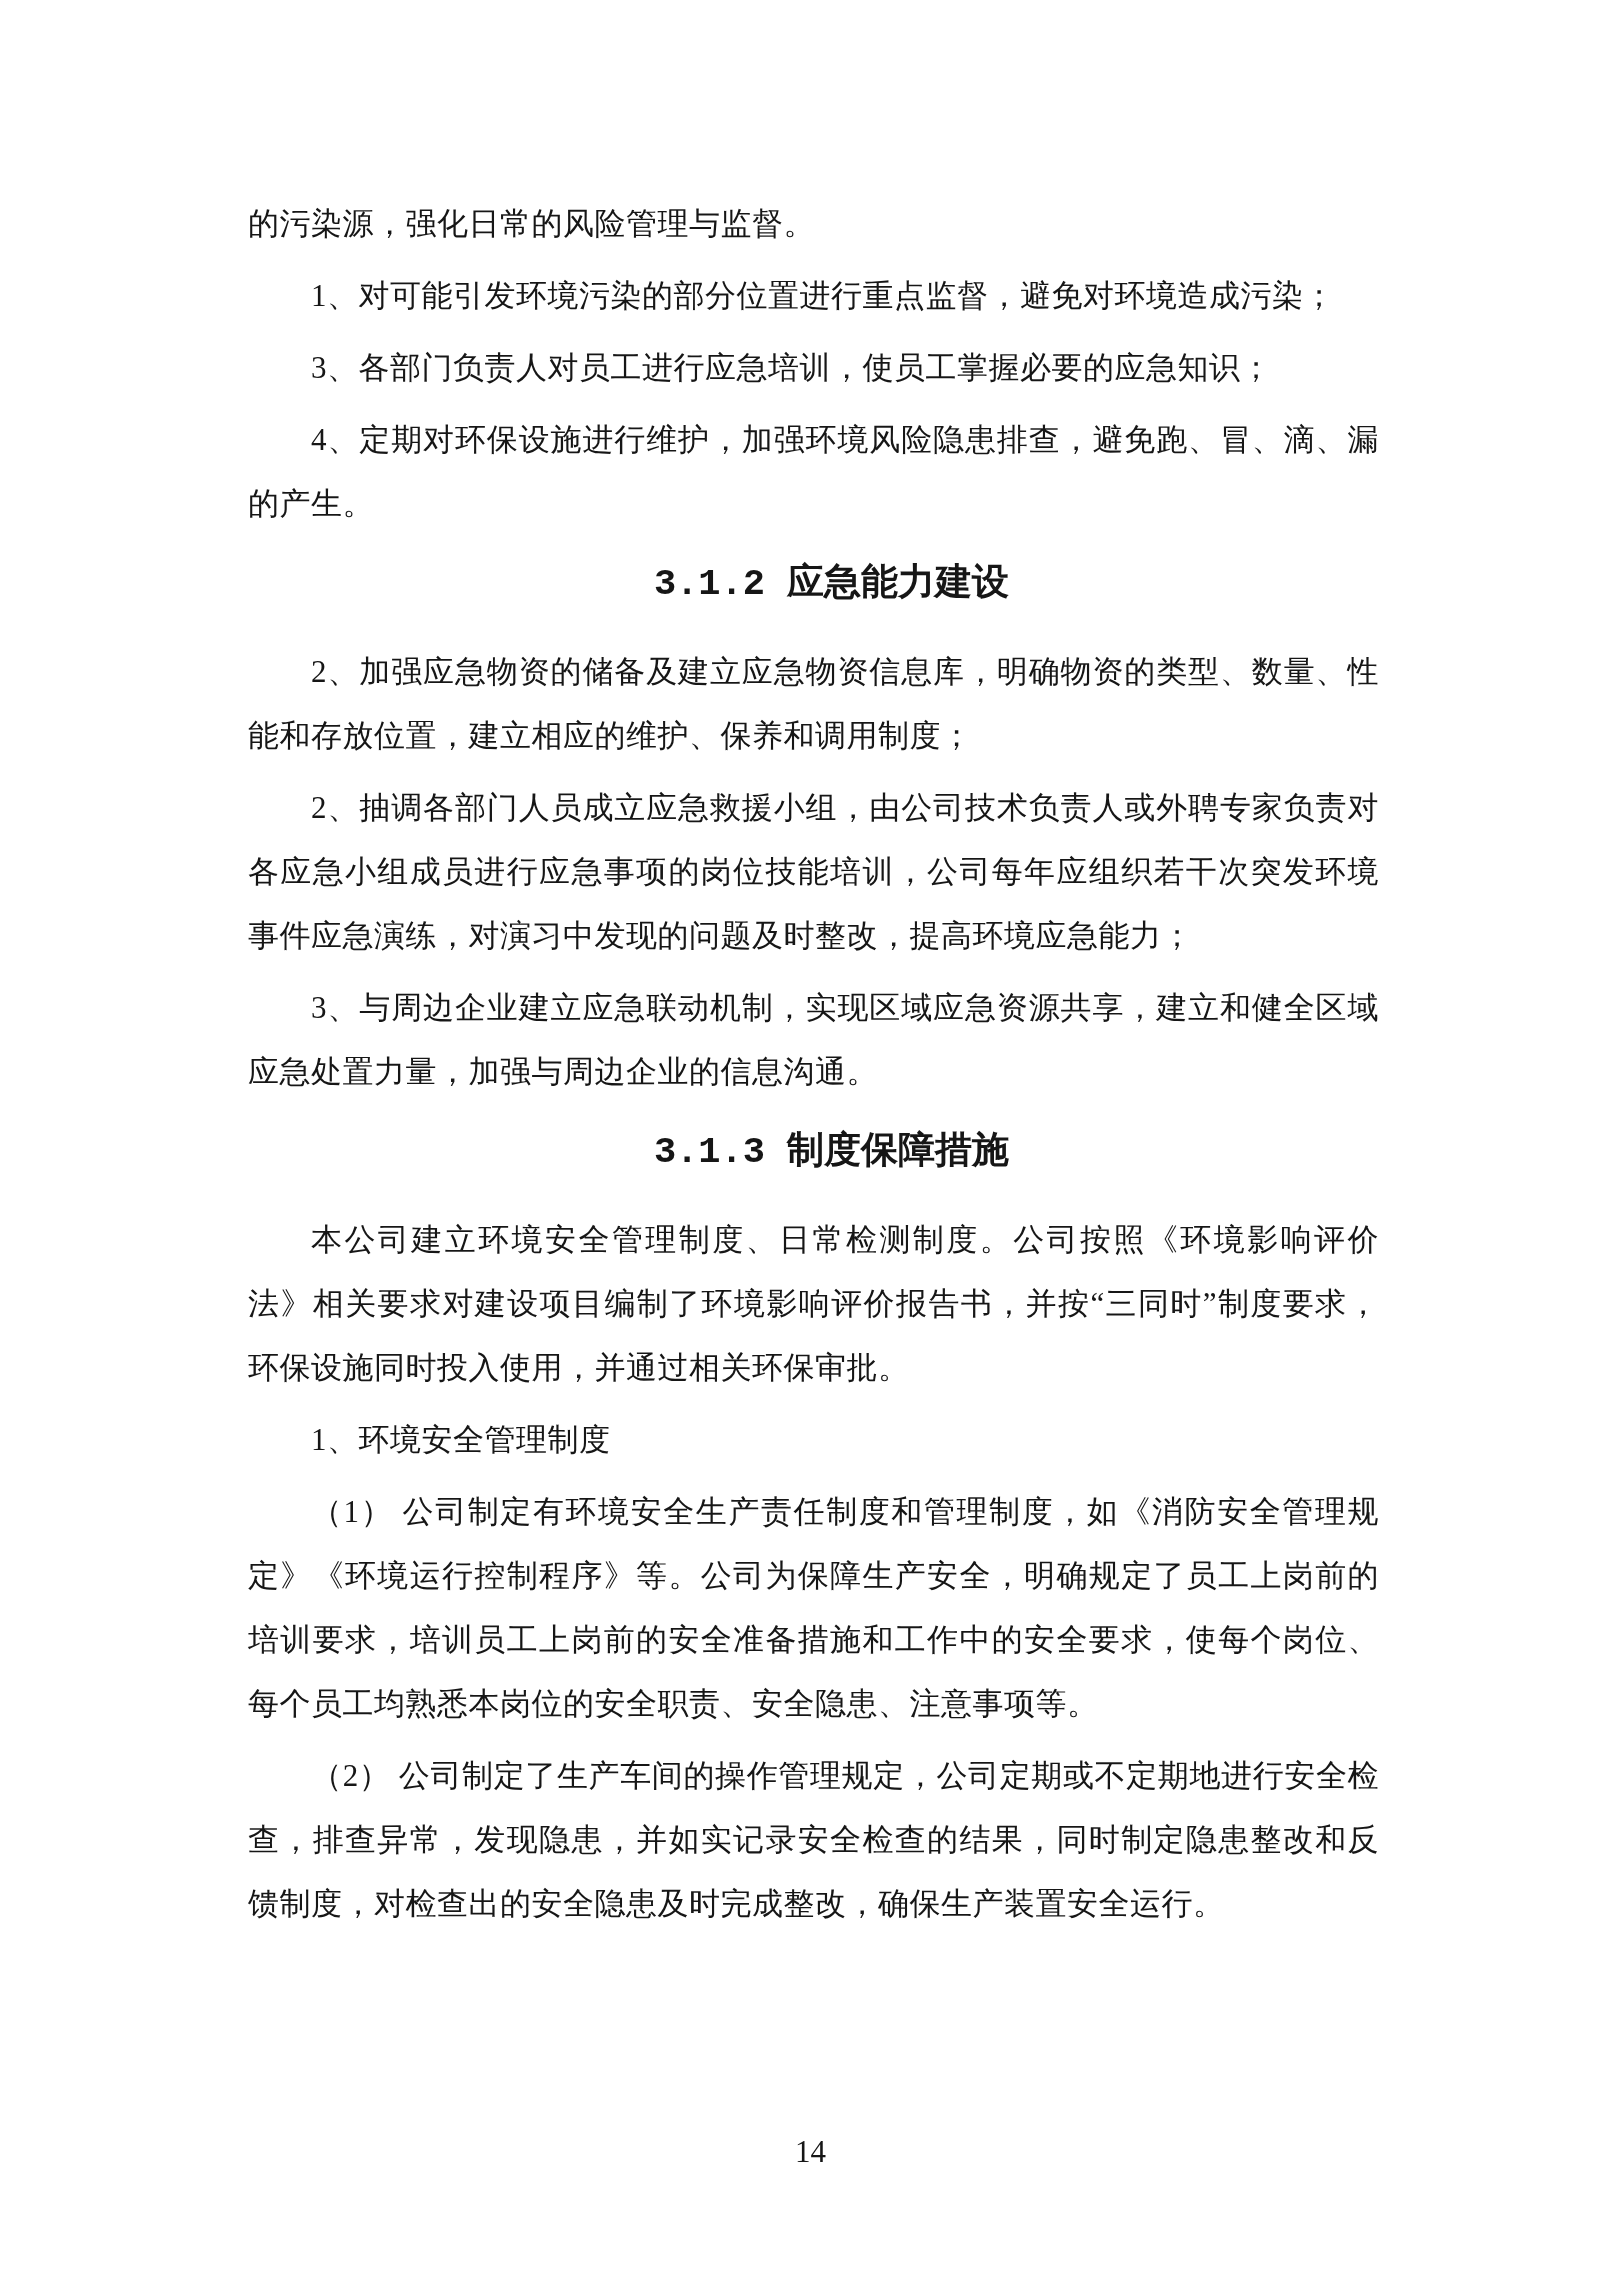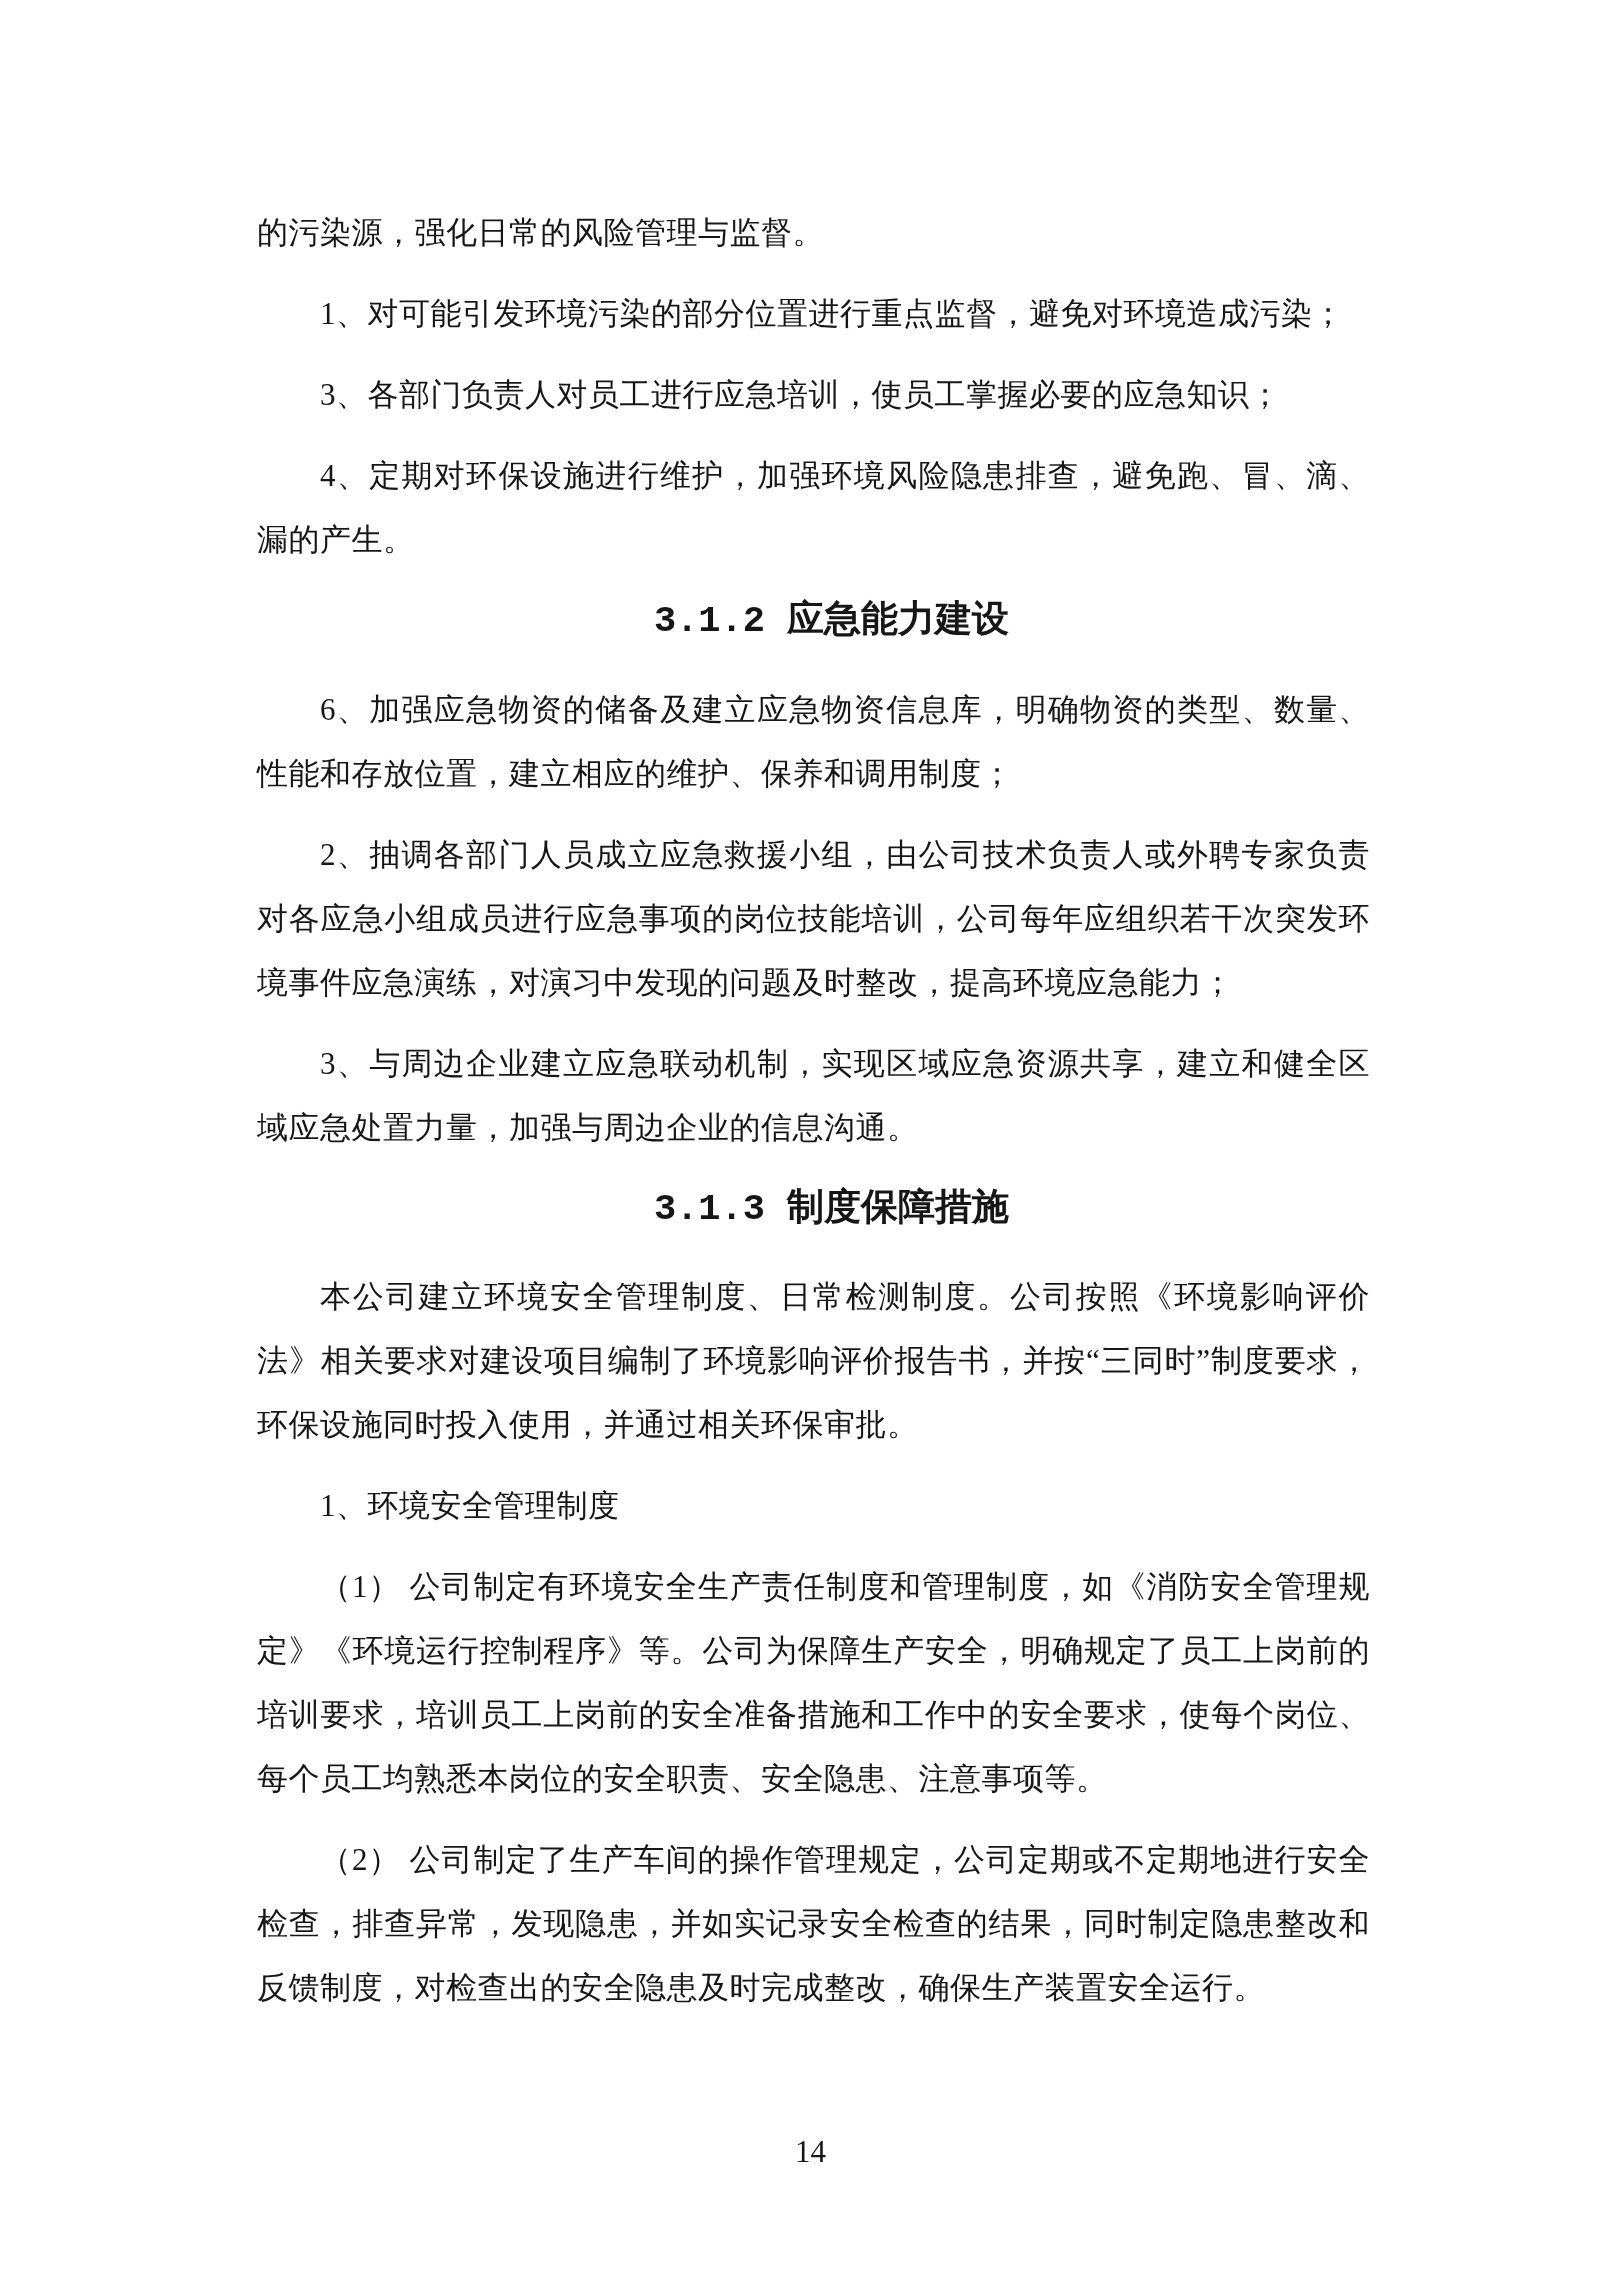--- a/index.html
+++ b/index.html
@@ -16,21 +16,21 @@
     font-family: "Liberation Serif", "DejaVu Serif", serif;
     color: #161616;
   }
   .text-area {
     position: absolute;
     left: 240px;
     top: 184px;
     width: 1147px;
   }
   .body-par {
-    margin: 17px;
+    margin: 8px;
     font-size: 31px;
     line-height: 64px;
     text-align: justify;
     text-justify: inter-ideograph;
     letter-spacing: 0.5px;
   }
   .indent {
     text-indent: 63px;
   }
   .sec-heading {
@@ -63,21 +63,21 @@
 
     <p class="body-par indent">1、对可能引发环境污染的部分位置进行重点监督，避免对环境造成污染；</p>
 
 
     <p class="body-par indent">3、各部门负责人对员工进行应急培训，使员工掌握必要的应急知识；</p>
 
     <p class="body-par indent">4、定期对环保设施进行维护，加强环境风险隐患排查，避免跑、冒、滴、漏的产生。</p>
 
     <h2 class="sec-heading">3.1.2 应急能力建设</h2>
 
-    <p class="body-par indent">6、加强应急物资的储备及建立应急物资信息库，明确物资的类型、数量、性能和存放位置，建立相应的维护、保养和调用制度；</p>
+    <p class="body-par indent">2、加强应急物资的储备及建立应急物资信息库，明确物资的类型、数量、性能和存放位置，建立相应的维护、保养和调用制度；</p>
 
     <p class="body-par indent">2、抽调各部门人员成立应急救援小组，由公司技术负责人或外聘专家负责对各应急小组成员进行应急事项的岗位技能培训，公司每年应组织若干次突发环境事件应急演练，对演习中发现的问题及时整改，提高环境应急能力；</p>
 
     <p class="body-par indent">3、与周边企业建立应急联动机制，实现区域应急资源共享，建立和健全区域应急处置力量，加强与周边企业的信息沟通。</p>
 
     <h2 class="sec-heading">3.1.3 制度保障措施</h2>
 
     <p class="body-par indent">本公司建立环境安全管理制度、日常检测制度。公司按照《环境影响评价法》相关要求对建设项目编制了环境影响评价报告书，并按“三同时”制度要求，环保设施同时投入使用，并通过相关环保审批。</p>
 
     <p class="body-par indent">1、环境安全管理制度</p>

